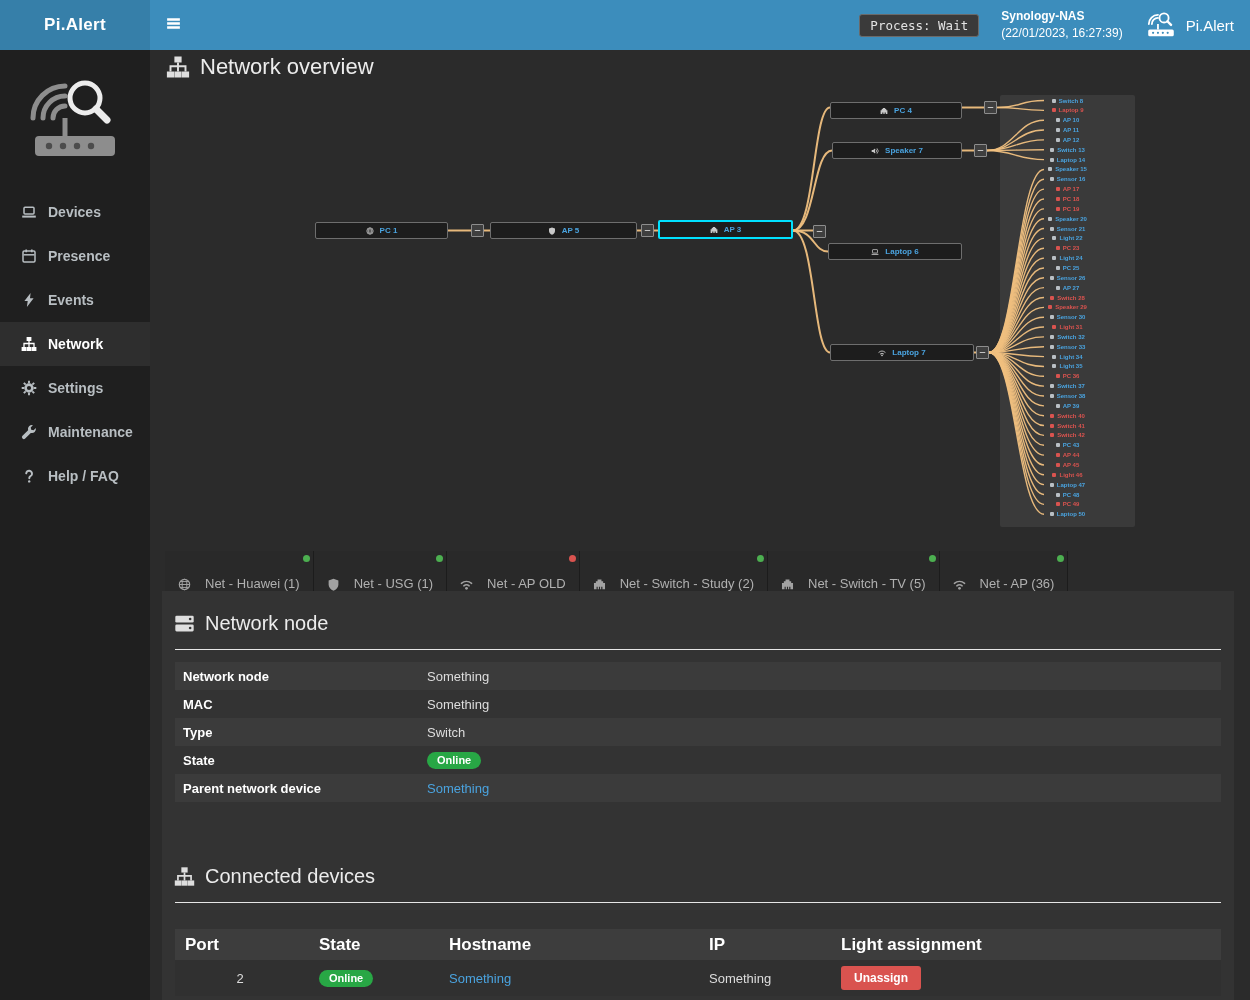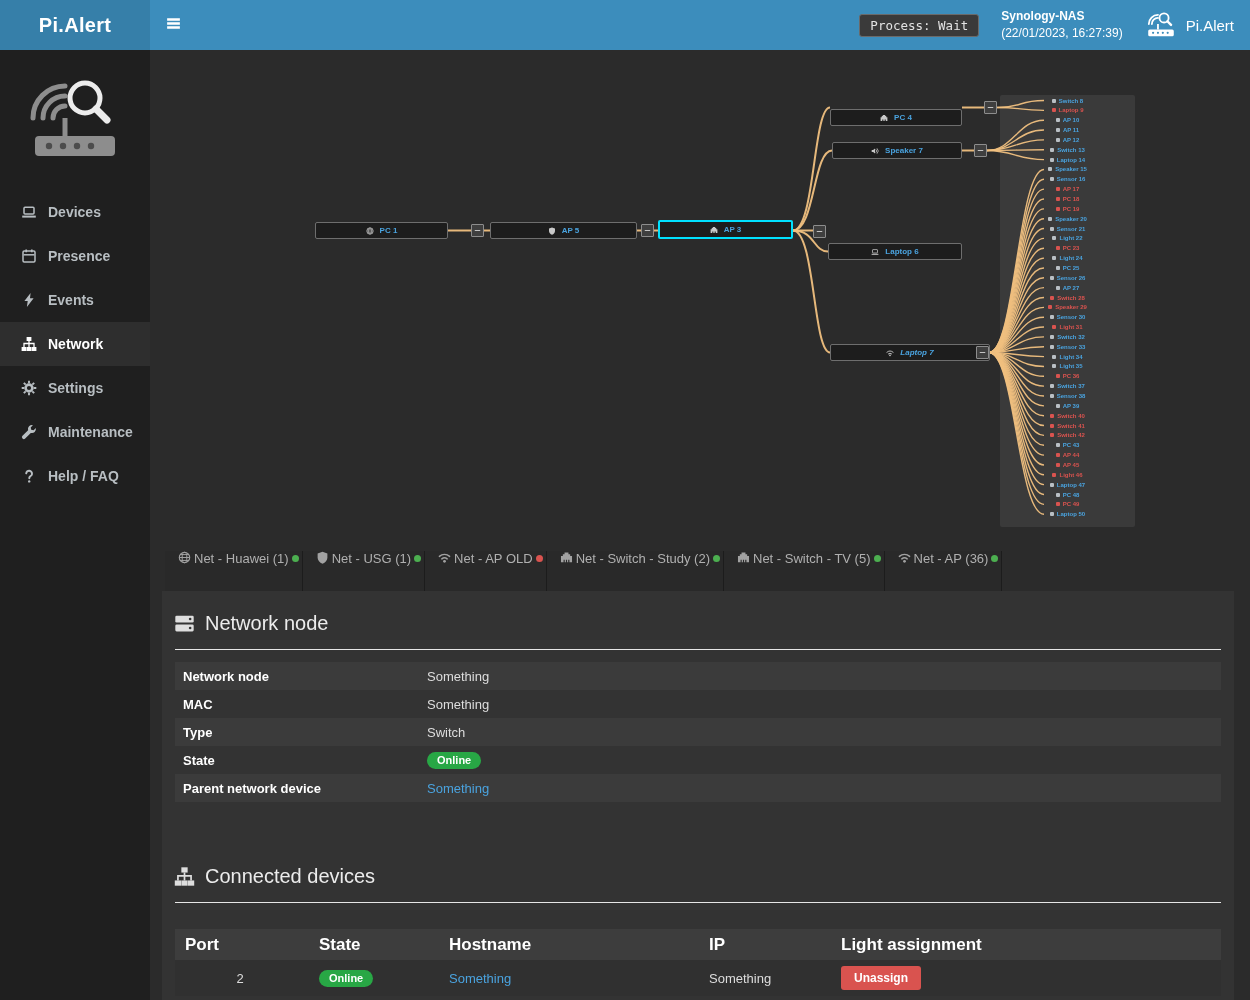--- a/index.html
+++ b/index.html
@@ -1,21 +1,21 @@
 <!DOCTYPE html>
 <html><head>
 <meta charset="utf-8">
 <style>
   *{box-sizing:border-box;margin:0;padding:0;}
   html,body{width:1250px;height:1000px;overflow:hidden;background:#2b2b2b;
     font-family:"Liberation Sans",sans-serif;}
 
   
   .topbar{position:absolute;top:0;left:0;width:1250px;height:50px;background:#3c8dbc;display:flex;align-items:center;z-index:10;}
-  .brand{width:150px;height:50px;background:#367fa9;color:#fff;font-size:20px;display:flex;align-items:center;justify-content:center;letter-spacing:.3px;}
+  .brand{width:150px;height:50px;background:#367fa9;color:#fff;font-size:17px;display:flex;align-items:center;justify-content:center;letter-spacing:.3px;}
   .brand .bp,.brand .bs{font-weight:700;}
   .hamburger{width:46px;height:50px;display:flex;align-items:center;justify-content:center;color:#fff;cursor:pointer;}
   .top-right{margin-left:auto;display:flex;align-items:center;gap:22px;padding-right:16px;color:#fff;}
   .process-badge{font-family:"DejaVu Sans Mono",monospace;font-size:12.5px;background:#3a3a3a;border:1px solid #6a6a6a;color:#e3e3e3;padding:3px 10px;border-radius:3px;white-space:nowrap;}
   .host{font-size:12px;line-height:1.45;}
   .host .name{font-weight:700;}
   .app-chip{display:flex;align-items:center;gap:9px;font-size:15px;}
 
   
   .sidebar{position:absolute;top:50px;left:0;width:150px;height:950px;background:#1f1f1f;z-index:9;}
@@ -37,21 +37,21 @@
   .dnode{position:absolute;height:17px;background:#1d1d1d;border:1px solid #6e6e6e;border-radius:2px;display:flex;align-items:center;justify-content:center;gap:6px;color:#c9c9c9;pointer-events:auto;cursor:pointer;}
   .dnode .lbl{color:#4aa3df;font-size:8px;font-weight:700;}
   .dnode.hl{border:2px solid #00e1ff;height:19px;margin-top:-1px;}
   .cbtn{position:absolute;width:13px;height:13px;background:#3f3f3f;border:1px solid #8d8d8d;color:#e2e2e2;font-size:11px;line-height:11px;text-align:center;border-radius:1px;pointer-events:auto;cursor:pointer;}
   .leaf-items{position:absolute;left:850px;top:45px;width:135px;height:432px;z-index:2;}
   .leaf{position:absolute;left:0;width:100%;height:9.85px;display:flex;align-items:center;justify-content:center;gap:3px;font-size:6px;font-weight:700;cursor:pointer;}
   .leaf i{width:4px;height:4px;border-radius:1px;display:block;}
 
   
   .tabs{position:absolute;left:15px;top:497px;height:44px;display:flex;align-items:flex-end;z-index:4;}
-  .tab{display:flex;align-items:flex-start;gap:3px;height:40px;padding:0 13px;background:#292929;color:#b0b0b0;font-size:13px;position:relative;border-right:1px solid #1c1c1c;cursor:pointer;white-space:nowrap;}
+  .tab{display:flex;align-items:flex-end;gap:14px;height:40px;padding:0 13px;background:#292929;color:#b0b0b0;font-size:13px;position:relative;border-right:1px solid #1c1c1c;cursor:pointer;white-space:nowrap;}
   .tab .ticon{display:flex;opacity:.9;}
   .tab .dot{position:absolute;top:4px;right:3px;width:7px;height:7px;border-radius:50%;}
   .tab.active{background:#3a3a3a;color:#fff;height:44px;border-top:2px solid #efefef;}
 
   
   .panel{position:absolute;left:12px;top:541px;width:1072px;height:409px;background:#333;overflow:hidden;z-index:3;}
   .sec-head{display:flex;align-items:center;gap:10px;color:#ececec;font-size:20px;font-weight:500;margin:18px 12px 12px;height:28px;}
   .sec-head.mt-lg{margin-top:60px;}
   .sec-head .ic{color:#dedede;display:flex;}
   hr.rule{border:none;border-top:1px solid #e6e6e6;margin:0 13px 12px;}
@@ -199,20 +199,32 @@
             <path d="M5.2 5.3A2.9 2.9 0 0 1 11 5.9c0 1.7-1.8 2.1-2.4 3.1-.2.4-.3.8-.3 1.3" fill="none" stroke="currentColor" stroke-width="1.9" stroke-linecap="round"></path>
             <circle cx="8.2" cy="13.4" r="1.2" fill="currentColor"></circle>
           </svg>
         </span>
         <span class="nav-label">Help / FAQ</span>
       </div>
     </nav>
 </aside>
 
 <main class="main">
+  <h1 class="page-title">
+    <span class="ic">
+      <svg viewBox="0 0 16 16" width="24" height="24">
+          <rect x="5.6" y="1" width="4.8" height="4" fill="currentColor"></rect>
+          <rect x="0.6" y="11" width="4.8" height="4" fill="currentColor"></rect>
+          <rect x="5.6" y="11" width="4.8" height="4" fill="currentColor"></rect>
+          <rect x="10.6" y="11" width="4.8" height="4" fill="currentColor"></rect>
+          <path d="M8 5v2.5M3 11V7.5h10V11M8 7.5V11" stroke="currentColor" stroke-width="1.3" fill="none"></path>
+        </svg>
+    </span>
+    <span>Network overview</span>
+  </h1>
 
   <div id="diagram">
     <div class="leaf-bg"></div>
     <svg id="edge-svg" width="1100" height="500">
         <path d="M298 180.5 H340" fill="none" stroke="#f0c080" stroke-width="2" opacity="0.95"></path>
         <path d="M487 180.5 H508" fill="none" stroke="#f0c080" stroke-width="2" opacity="0.95"></path>
         <path d="M643 180.5 H663" fill="none" stroke="#f0c080" stroke-width="2" opacity="0.95"></path>
         <path d="M643 180.5 C665 180.5 663 57.5 680 57.5" fill="none" stroke="#f0c080" stroke-width="2" opacity="0.95"></path>
         <path d="M643 180.5 C665 180.5 663 100.5 682 100.5" fill="none" stroke="#f0c080" stroke-width="2" opacity="0.95"></path>
         <path d="M643 180.5 C665 180.5 663 201.5 678 201.5" fill="none" stroke="#f0c080" stroke-width="2" opacity="0.95"></path>
@@ -284,21 +296,21 @@
           <span class="lbl">AP 5</span>
         </div>
         <div class="dnode hl" style="left: 508px; top: 171px; width: 135px;">
           <span class="nic" style="display:flex">
             <svg viewBox="0 0 16 16" width="8" height="8" aria-hidden="true">
               <path d="M1.2 13.8V6.3h2.3V3.9h2.1V1.8h4.8v2.1h2.1v2.4h2.3v7.5h-3.2v-3h-1.5v3H8.7v-3H7.3v3H5.8v-3H4.4v3z" fill="currentColor"></path>
             </svg>
           </span>
           <span class="lbl">AP 3</span>
         </div>
-        <div class="dnode" style="left: 680px; top: 59px; width: 132px;">
+        <div class="dnode" style="left: 680px; top: 52px; width: 132px;">
           <span class="nic" style="display:flex">
             <svg viewBox="0 0 16 16" width="8" height="8" aria-hidden="true">
               <path d="M1.2 13.8V6.3h2.3V3.9h2.1V1.8h4.8v2.1h2.1v2.4h2.3v7.5h-3.2v-3h-1.5v3H8.7v-3H7.3v3H5.8v-3H4.4v3z" fill="currentColor"></path>
             </svg>
           </span>
           <span class="lbl">PC 4</span>
         </div>
         <div class="dnode" style="left: 682px; top: 92px; width: 130px;">
           <span class="nic" style="display:flex">
             <svg viewBox="0 0 16 16" width="8" height="8" aria-hidden="true">
@@ -310,21 +322,21 @@
         </div>
         <div class="dnode" style="left: 678px; top: 193px; width: 134px;">
           <span class="nic" style="display:flex">
             <svg viewBox="0 0 16 16" width="8" height="8" aria-hidden="true">
               <rect x="3" y="3.2" width="10" height="6.8" rx="1" fill="none" stroke="currentColor" stroke-width="1.5"></rect>
               <path d="M1.2 12.6h13.6" stroke="currentColor" stroke-width="2"></path>
             </svg>
           </span>
           <span class="lbl">Laptop 6</span>
         </div>
-        <div class="dnode" style="left: 680px; top: 294px; width: 160px; font-style: italic;">
+        <div class="dnode" style="left: 680px; top: 294px; width: 144px;">
           <span class="nic" style="display:flex">
             <svg viewBox="0 0 16 16" width="8" height="8" aria-hidden="true">
               <circle cx="8" cy="12.7" r="1.7" fill="currentColor"></circle>
               <path d="M4.7 9.7a5 5 0 0 1 6.6 0M1.7 6.6a9.4 9.4 0 0 1 12.6 0" fill="none" stroke="currentColor" stroke-width="1.8" stroke-linecap="round"></path>
             </svg>
           </span>
           <span class="lbl">Laptop 7</span>
         </div>
         <div class="cbtn" style="left: 321px; top: 174px;">−</div>
         <div class="cbtn" style="left: 491px; top: 174px;">−</div>

